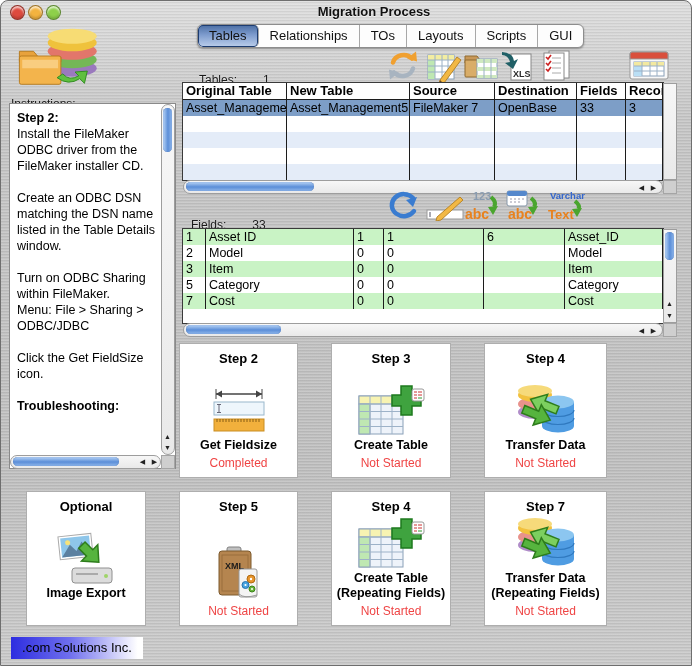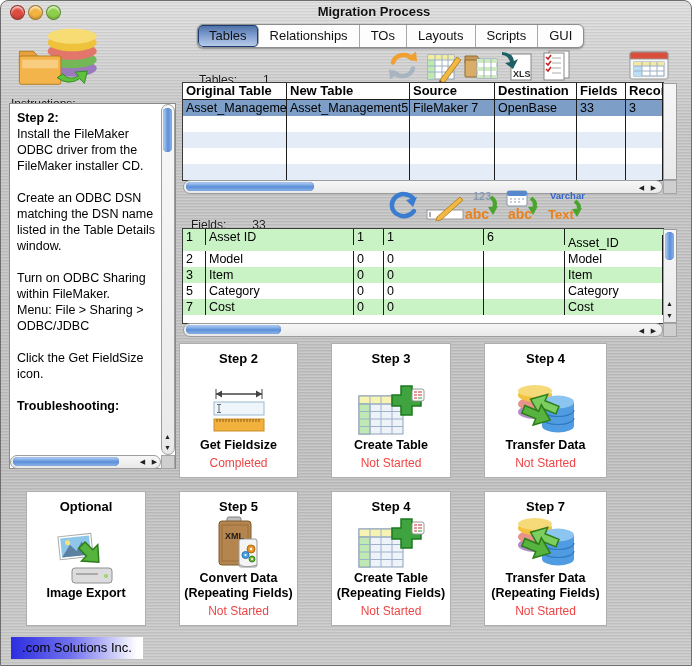--- a/index.html
+++ b/index.html
@@ -284,21 +284,21 @@
   </div>
 
   <div class="data-table" id="fields-grid" style="left:182px;top:228px;width:480px;height:94px;">
     <div class="grid-body">
         <div class="grow row-green">
           <div class="gcell" style="width: 23px;">1</div>
           <div class="gcell" style="width: 148px;">Asset ID</div>
           <div class="gcell" style="width: 30px;">1</div>
           <div class="gcell" style="width: 100px;">1</div>
           <div class="gcell" style="width: 81px;">6</div>
-          <div class="gcell" style="width: 98px; margin-top: 6px;">Asset_ID</div>
+          <div class="gcell" style="width: 98px;">Asset_ID</div>
         </div>
         <div class="grow row-white">
           <div class="gcell" style="width: 23px;">2</div>
           <div class="gcell" style="width: 148px;">Model</div>
           <div class="gcell" style="width: 30px;">0</div>
           <div class="gcell" style="width: 100px;">0</div>
           <div class="gcell" style="width: 81px;"></div>
           <div class="gcell" style="width: 98px;">Model</div>
         </div>
         <div class="grow row-green">
@@ -425,21 +425,20 @@
     <rect x="26" y="24" width="18" height="28" rx="2" fill="#f4f4f4" stroke="#999"></rect>
     <path d="M26 49 q5 5 18 1" stroke="#999" fill="none"></path>
     <circle cx="38" cy="34" r="4" fill="#e8952c" stroke="#b06a12"></circle>
     <circle cx="32.5" cy="40" r="3.5" fill="#46a3e0" stroke="#2672ae"></circle>
     <circle cx="39" cy="44" r="3" fill="#66b53c" stroke="#3c8318"></circle>
     <circle cx="38" cy="34" r="1.2" fill="#fff"></circle>
     <circle cx="32.5" cy="40" r="1.1" fill="#fff"></circle>
     <circle cx="39" cy="44" r="1" fill="#fff"></circle>
   </svg>
 </div>
-        <div class="card-name">Convert Data (Repeating Fields)</div>
         <div class="card-status">Not Started</div>
       </div>
       <div class="card" style="left: 330px; top: 490px; width: 120px;">
         <div class="card-title">Step 4</div>
         <div class="card-icon">
   <svg width="68" height="56" viewBox="0 0 68 56">
     <rect x="2" y="14" width="44" height="38" fill="#eef3fa" stroke="#8aa0b8"></rect>
     <rect x="2" y="14" width="44" height="8" fill="#f7f3b2" stroke="#8aa0b8"></rect>
     <rect x="2" y="22" width="11" height="30" fill="#bfe8b2" stroke="#8aa0b8"></rect>
     <path d="M13 14 V52 M24 14 V52 M35 14 V52 M2 22 H46 M2 29.5 H46 M2 37 H46 M2 44.5 H46" stroke="#9db2c8" fill="none"></path>

